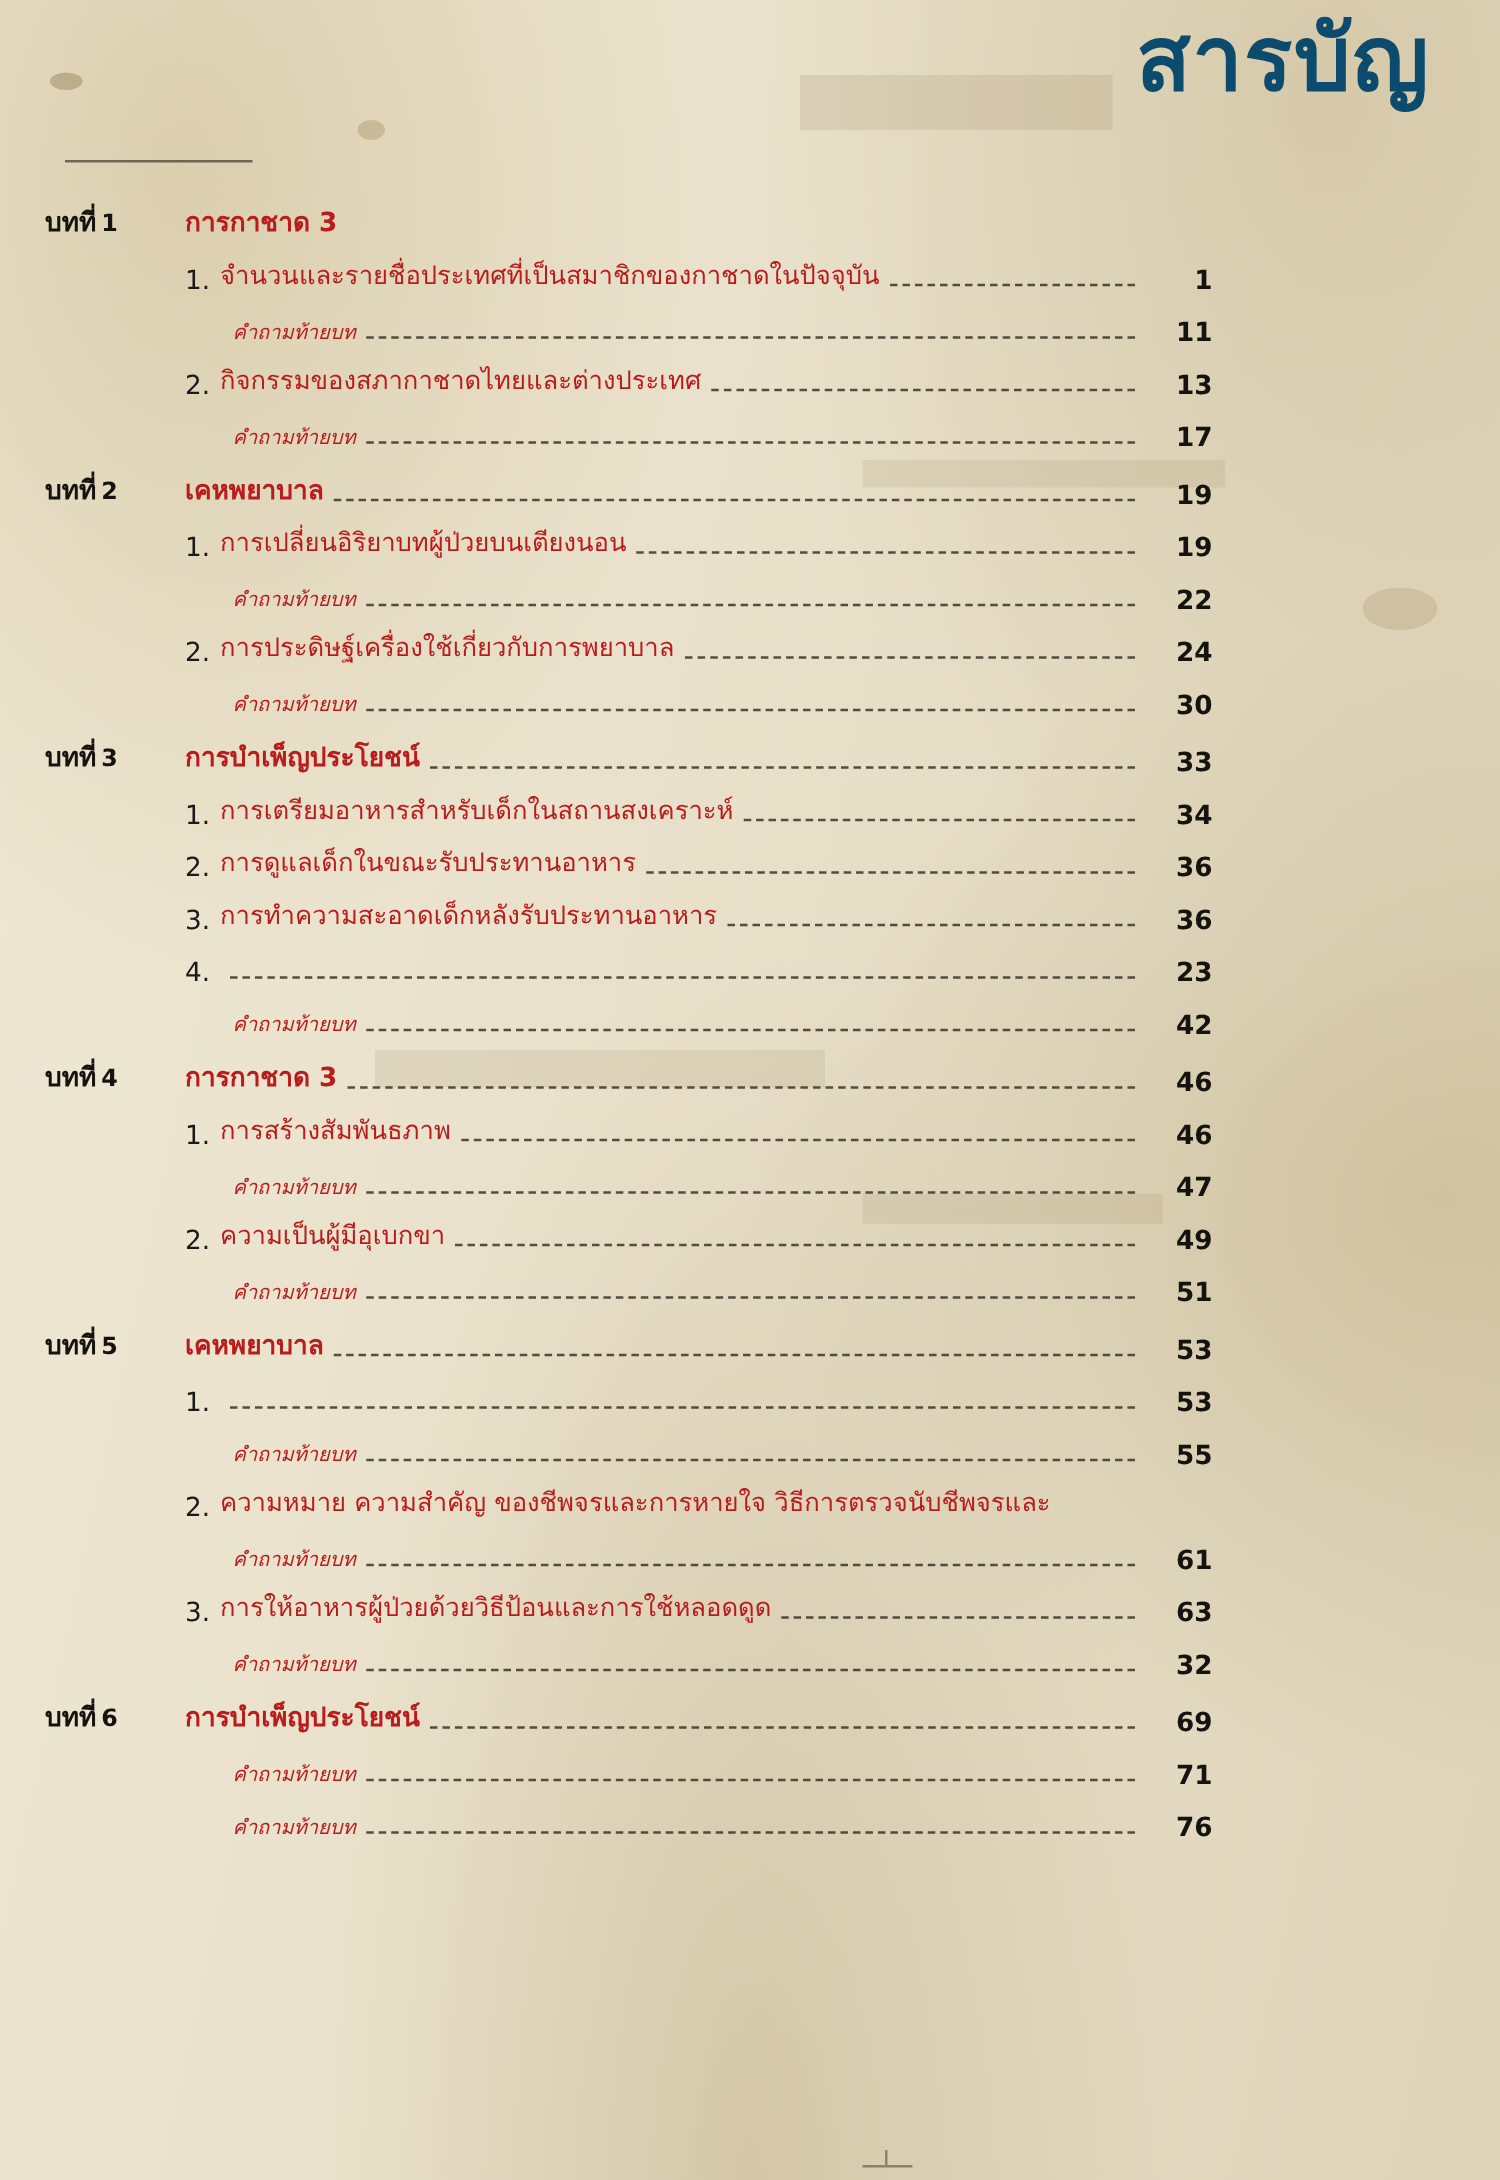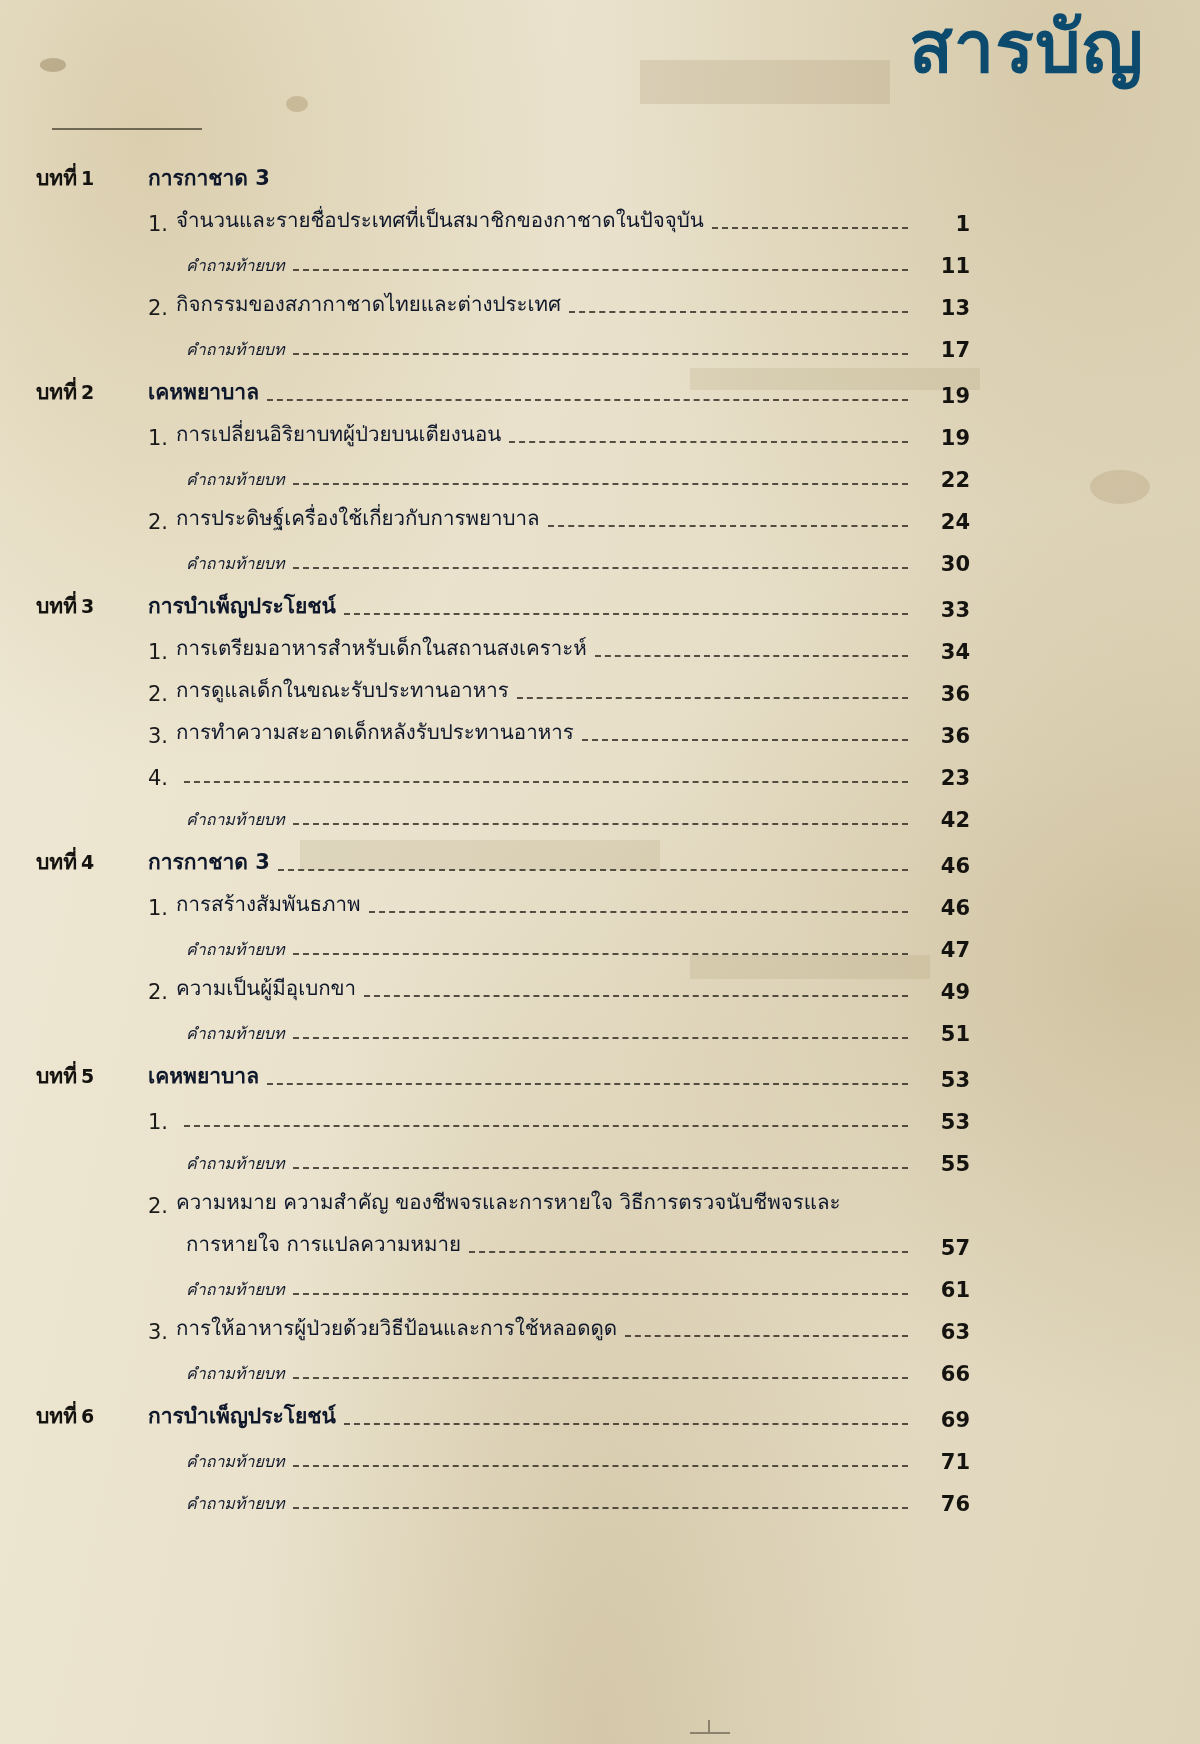--- a/index.html
+++ b/index.html
@@ -94,21 +94,21 @@
     color: #15130f;
     white-space: nowrap;
   }
   .ch-label .num { font-size: 19px; padding-left: 4px; }
 
   .indent-1 { flex: 0 0 112px; width: 112px; }
   .indent-2 { flex: 0 0 150px; width: 150px; }
 
   .title {
     font-size: 21px;
-    color: #0f172a;
+    color: #b91c1c;
     white-space: nowrap;
   }
   .title.bold { font-weight: bold; }
   .title.italic { font-style: italic; font-size: 16px; }
   .title.sub { font-size: 20.5px; }
 
   .leader {
     flex: 1 1 auto;
     border-bottom: 2px dashed #3a352a;
     margin: 0 10px 7px 8px;
@@ -329,42 +329,36 @@
         </div>
         <div class="row">
           <div class="indent-1" style="text-align: right; padding-right: 0px; font-size: 21px;"></div>
           <span style="font-size: 21px; padding-right: 8px;">2.</span>
           <div class="title sub">ความหมาย ความสำคัญ ของชีพจรและการหายใจ  วิธีการตรวจนับชีพจรและ</div>
           <div class="leader none"></div>
           <div class="pagenum blank"></div>
         </div>
         <div class="row">
           <div class="indent-2"></div>
-          <div class="title sub">การหายใจ การแปลความหมาย</div>
-          <div class="leader"></div>
-          <div class="pagenum">57</div>
-        </div>
-        <div class="row">
-          <div class="indent-2"></div>
           <div class="title italic">คำถามท้ายบท</div>
           <div class="leader"></div>
           <div class="pagenum">61</div>
         </div>
         <div class="row">
           <div class="indent-1" style="text-align: right; padding-right: 0px; font-size: 21px;"></div>
           <span style="font-size: 21px; padding-right: 8px;">3.</span>
           <div class="title sub">การให้อาหารผู้ป่วยด้วยวิธีป้อนและการใช้หลอดดูด</div>
           <div class="leader"></div>
           <div class="pagenum">63</div>
         </div>
         <div class="row">
           <div class="indent-2"></div>
           <div class="title italic">คำถามท้ายบท</div>
           <div class="leader"></div>
-          <div class="pagenum">66</div>
+          <div class="pagenum">32</div>
         </div>
       </div>
       <div class="chapter">
         <div class="row chapter-row">
           <div class="ch-label">บทที่<span class="num">6</span></div>
           <div class="title bold">การบำเพ็ญประโยชน์</div>
           <div class="leader"></div>
           <div class="pagenum">69</div>
         </div>
         <div class="row">

